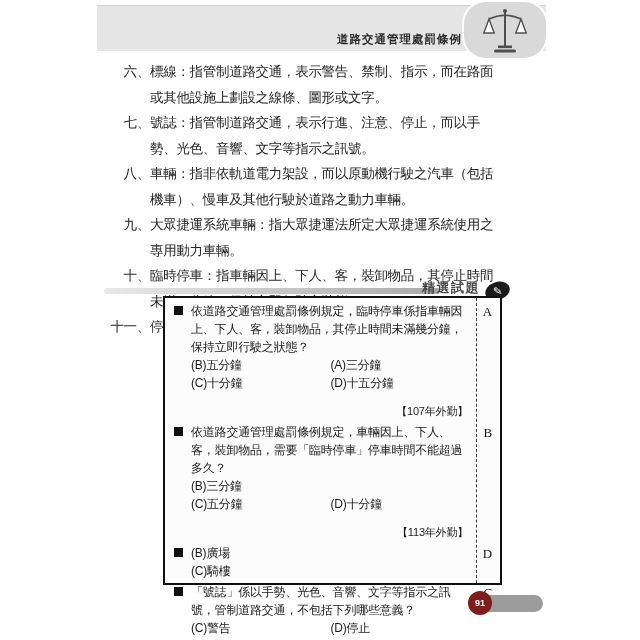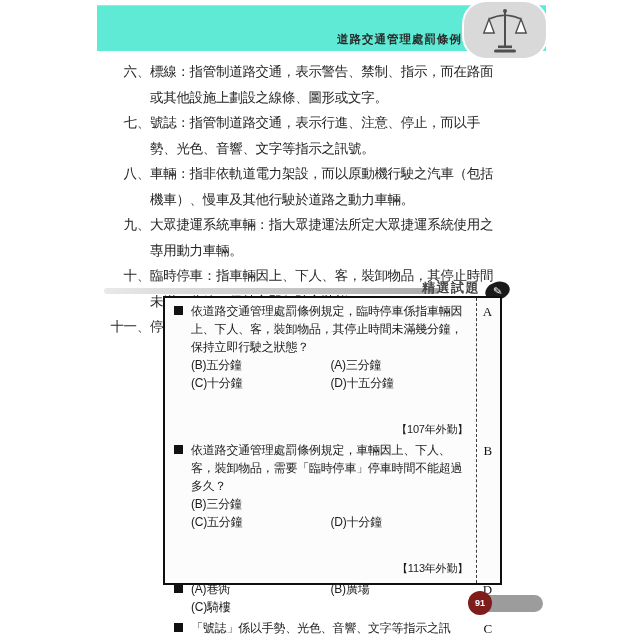--- a/index.html
+++ b/index.html
@@ -1,21 +1,21 @@
 <!DOCTYPE html>
 <html><head>
 <meta charset="utf-8">
 <style>
   html,body{margin:0;padding:0;background:#ffffff;}
   body{width:640px;height:640px;position:relative;overflow:hidden;
        font-family:"Liberation Sans",sans-serif;color:#222;}
 
   
   .header-band{position:absolute;left:97px;top:5px;width:449px;height:45px;
-               background:#5eead4;border-top:1px solid #d0d0d0;}
+               background:#e5e5e5;border-top:1px solid #d0d0d0;}
   .header-title{position:absolute;right:84px;bottom:4px;font-size:11.5px;
                 font-weight:bold;color:#2b2b2b;letter-spacing:1px;}
   .header-icon-box{position:absolute;left:464px;top:2px;width:82px;height:56px;
                    background:#d9d9d9;border-radius:22px;
                    box-shadow:0 0 0 2px #ffffff;
                    display:flex;align-items:center;justify-content:center;}
 
   
   .law-list{position:absolute;left:104px;top:59px;width:402px;
             font-size:13.5px;line-height:25.5px;letter-spacing:-0.3px;color:#252525;}
@@ -39,21 +39,21 @@
         border:2px solid #0f0f0f;background:#fcfcfc;box-sizing:border-box;}
   .qbox-divider{position:absolute;left:311px;top:0;bottom:0;width:0;
                 border-left:1px dashed #3c3c3c;}
   .q-list{padding:4px 0 0 6px;}
   .question{position:relative;display:flex;padding-right:30px;margin-bottom:3px;
             font-size:12px;line-height:18px;letter-spacing:-0.2px;color:#1c1c1c;}
   .bullet{flex:0 0 9px;width:9px;height:9px;background:#111;margin:4px 8px 0 3px;}
   .q-content{flex:1;min-width:0;}
   .opt-row{display:grid;grid-template-columns:1fr 1fr;}
   .opt-cell{white-space:nowrap;}
-  .opt-cell.with-source{display:flex;flex-direction:column;}
+  .opt-cell.with-source{display:flex;}
   .q-source{margin-left:auto;font-size:11px;padding-right:2px;white-space:nowrap;margin-top:28px;}
   .answer-letter{position:absolute;top:1px;right:8px;
                  font-family:"Liberation Serif",serif;font-size:13px;color:#111;}
 
   
   .page-tab{position:absolute;left:480px;top:595px;width:63px;height:17px;
             background:#9c9c9c;border-radius:0 9px 9px 0;}
   .page-circle{position:absolute;left:468px;top:591px;width:24px;height:24px;
                border-radius:50%;background:#7f1d1d;color:#fff;font-size:9px;
                font-weight:bold;display:flex;align-items:center;justify-content:center;}
@@ -152,21 +152,20 @@
           </span>
         </div>
       </div>
     </div>
 
     <div class="question">
       <span class="answer-letter">D</span>
       <span class="bullet"></span>
       <div class="q-content">
         <div class="opt-row">
-          <span class="opt-cell">(A)巷衖</span>
           <span class="opt-cell">(B)廣場</span>
         </div>
         <div class="opt-row">
           <span class="opt-cell">(C)騎樓</span>
         </div>
       </div>
     </div>
 
     <div class="question">
       <span class="answer-letter">C</span>

